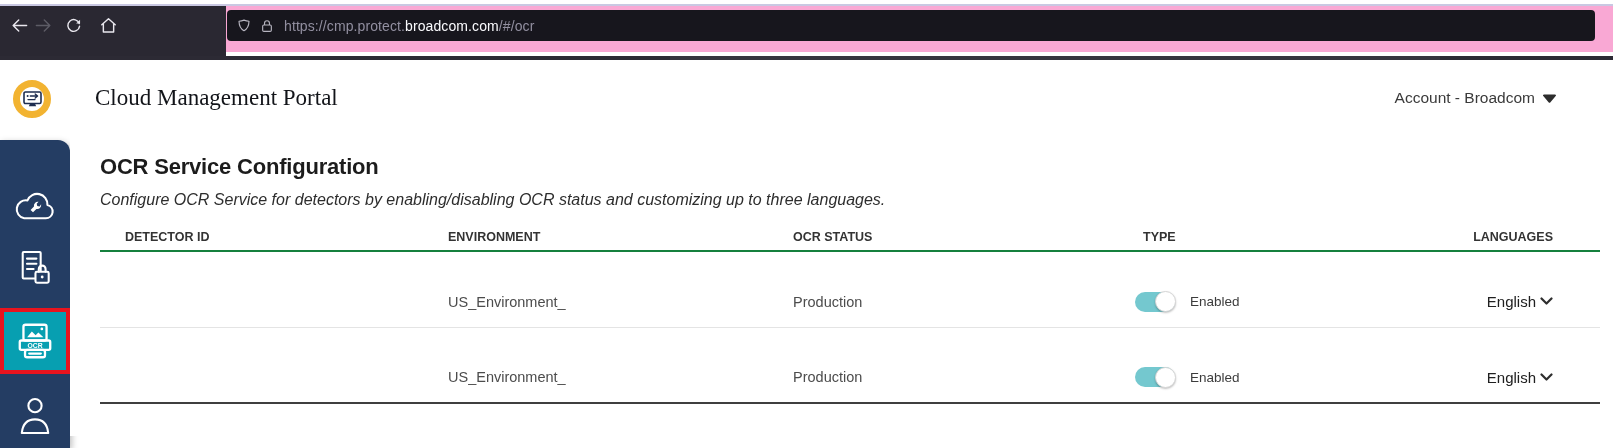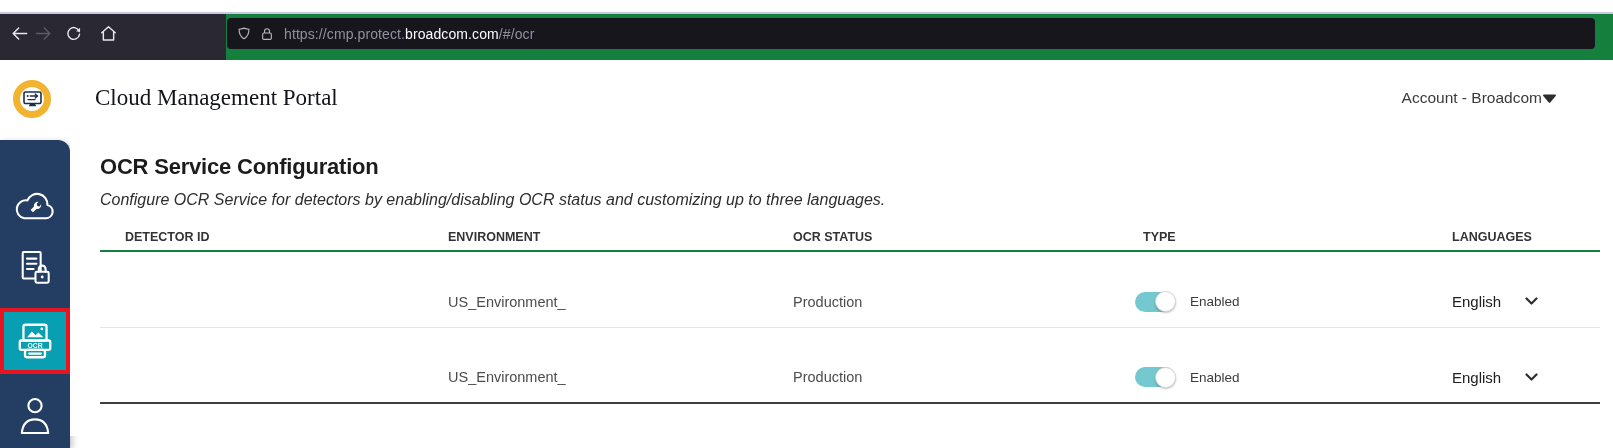--- a/index.html
+++ b/index.html
@@ -1,39 +1,39 @@
 <!DOCTYPE html>
 <html><head>
 <meta charset="utf-8">
 <style>
   * { margin:0; padding:0; box-sizing:border-box; }
   html,body { width:1613px; height:448px; background:#fff; font-family:"Liberation Sans", sans-serif; }
   .screen { position:relative; width:1613px; height:448px; overflow:hidden; background:#fff; }
 
   
-  .chrome { position:absolute; top:12px; left:0; width:1613px; height:48px; background:#15803d; }
+  .chrome { position:absolute; top:4px; left:0; width:1613px; height:48px; background:#f9a8d4; }
   .chrome-topline { position:absolute; top:0; left:0; right:0; height:2px; background:#c9c8e2; }
   .nav-zone { position:absolute; top:2px; left:0; width:226px; height:50px; background:#2a2832; }
   .navbtn { position:absolute; top:8px; width:26px; height:26px; display:flex; align-items:center; justify-content:center; color:#e9e7ee; }
   .navbtn svg { width:19px; height:19px; }
   .navbtn.disabled { color:#5d5c66; }
   .urlbar { position:absolute; left:227px; top:6px; width:1368px; height:31px; border-radius:4px; background:#17161d; display:flex; align-items:center; padding-left:9px; }
   .urlbar svg { width:16px; height:16px; flex:0 0 auto; }
   .url-text { margin-left:9px; font-size:14px; color:#928fa0; letter-spacing:.1px; white-space:nowrap; }
   .url-text .domain { color:#fbfbfe; }
   .chrome-strip { position:absolute; left:0; top:52px; width:1613px; height:8px; background:#2c2a34; }
   .chrome-strip-inner { position:absolute; left:670px; top:0; width:770px; height:8px; background:#36343e; }
 
   
   .appheader { position:absolute; top:60px; left:0; width:1613px; height:80px; background:#fff; }
   .logo { position:absolute; left:13px; top:80px; width:38px; height:38px; border-radius:50%; border:7px solid #f2b331; background:#fff; display:flex; align-items:center; justify-content:center; }
   .logo { top:20px; }
   .logo svg { width:19px; height:17px; }
   .apptitle { position:absolute; left:71px; top:25px; font-family:"Liberation Serif", serif; font-size:23px; color:#121419;margin-left:24px; }
-  .account { position:absolute; right:56px; top:29px; display:flex; align-items:center; font-size:15.5px; color:#3a3a3a; cursor:pointer; }
+  .account { position:absolute; right:56px; top:29px; display:flex; align-items:center; gap:7px; font-size:15.5px; color:#3a3a3a; cursor:pointer; }
   .account svg { width:15px; height:12px; margin-top:2px; }
 
   
   .sidebar { position:absolute; left:0; top:140px; width:70px; height:308px; background:#243d63; border-top-right-radius:12px; box-shadow:2px 2px 6px rgba(0,0,0,.25); }
   .side-item { position:absolute; left:0; width:70px; display:flex; align-items:center; justify-content:center; cursor:pointer; }
   .side-item svg { stroke:#fff; fill:none; stroke-width:2.2; stroke-linecap:round; stroke-linejoin:round; }
   .item-cloud { top:49px; height:36px; }
   .item-doc { top:106px; height:46px; }
   .item-user { top:252px; height:50px; }
   .item-ocr { top:168px; height:66px; background:#079fb1; border:4px solid #e8141e; }
@@ -43,26 +43,26 @@
   .main { position:absolute; left:70px; top:128px; width:1543px; height:308px; background:#fff; }
   .page-title { margin:26px 0 0 30px; font-size:22px; font-weight:bold; color:#1c1c1c; letter-spacing:-.2px; }
   .page-sub { margin:11px 0 0 30px; font-size:16px; font-style:italic; color:#2d2d2d; }
   .table { margin:15px 0 0 30px; width:1500px; }
   .thead, .trow { display:grid; grid-template-columns:323px 345px 350px 334px 1fr; align-items:center; }
   .thead { height:28px; border-bottom:2px solid #15803d; }
   .th { font-size:12.5px; font-weight:bold; color:#333; padding-left:25px; }
   .trow { height:52px; border-bottom:1px solid #e4e4e4; font-size:14.5px; color:#4c4c4c;margin-top:24px; }
   .trow:last-child { border-bottom:2px solid #3f3f3f; }
   .td { padding-left:25px; }
-  .th-lang, .td-lang { padding-right:47px; padding-left:0; }
+  .th-lang, .td-lang { text-align:right; padding-right:47px; padding-left:0; }
   .td-status { display:flex; align-items:center; padding-left:17px; }
   .toggle { position:relative; width:40px; height:20px; border-radius:10px; background:#74c8cf; cursor:pointer; flex:0 0 auto; }
   .knob { position:absolute; right:-1px; top:-0.5px; width:21px; height:21px; border-radius:50%; background:#fff; border:1px solid #d6d6d6; box-shadow:0 1px 2px rgba(0,0,0,.25); }
   .toggle-label { margin-left:15px; font-size:13.5px; color:#3c3c3c; }
-  .lang-select { display:inline-flex; align-items:center; gap:24px; font-size:15px; color:#202020; cursor:pointer; }
+  .lang-select { display:inline-flex; align-items:center; gap:4px; font-size:15px; color:#202020; cursor:pointer; }
   .lang-select svg { width:13px; height:9px; stroke:#2e2e2e; stroke-width:2.2; fill:none; stroke-linecap:round; stroke-linejoin:round; }
 </style>
 </head>
 <body>
 
 <div class="screen">
 
   <div class="chrome">
     <div class="chrome-topline"></div>
     <div class="nav-zone"></div>

